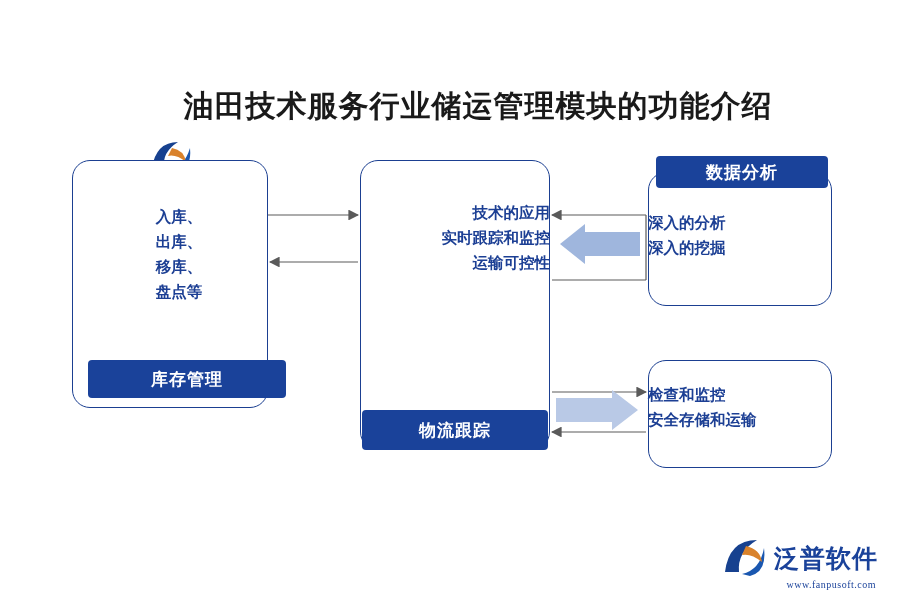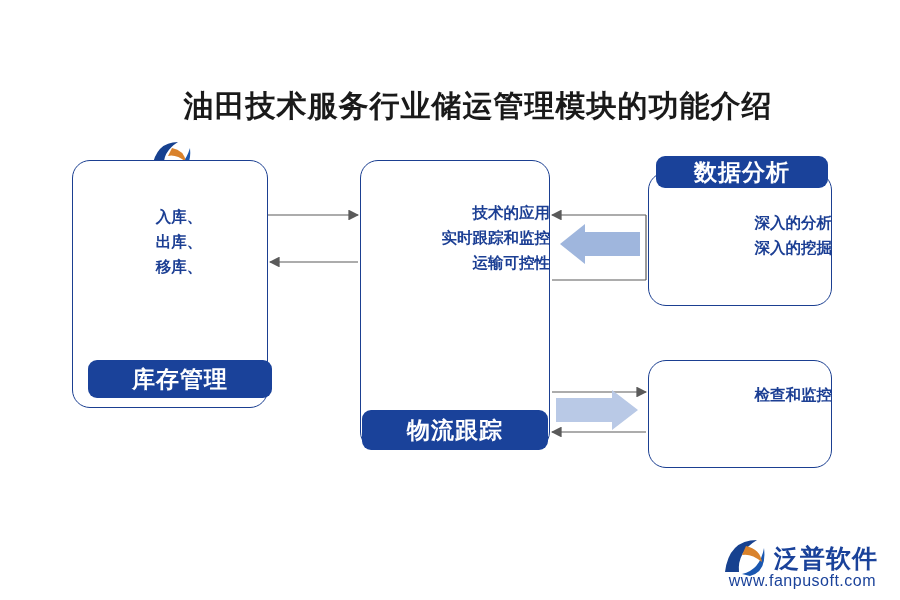--- a/index.html
+++ b/index.html
@@ -41,58 +41,58 @@
     box-sizing: border-box;
     border: 1px solid #1b3f91;
     border-radius: 18px;
     background: #ffffff;
   }
 
   .bluebar {
     position: absolute;
     box-sizing: border-box;
     background: #1a429a;
-    border-radius: 9px;
+    border-radius: 4px;
     color: #ffffff;
     font-family: "DejaVu Serif", serif;
     font-weight: bold;
-    font-size: 23px;
+    font-size: 17px;
     display: flex;
     align-items: center;
     justify-content: center;
     letter-spacing: 1px;
   }
 
   .navytext {
     color: #1c3f94;
     font-family: "DejaVu Serif", serif;
     font-weight: bold;
     font-size: 15.5px;
     line-height: 25px;
-    text-align: right;
+    text-align: left;
   }
 
   
   #left-box {
     left: 72px;
     top: 160px;
     width: 196px;
     height: 248px;
   }
   #left-text {
     position: absolute;
     left: 72px;
     top: 204px;
     width: 214px;
     text-align: center;
   }
   #left-badge {
     left: 88px;
     top: 360px;
-    width: 184px;
+    width: 198px;
     height: 38px;
   }
 
   
   #center-box {
     left: 360px;
     top: 160px;
     width: 190px;
     height: 290px;
   }
@@ -190,24 +190,24 @@
     font-family: "DejaVu Serif", serif;
     font-weight: bold;
     font-size: 25px;
     color: #1a429a;
     letter-spacing: 1px;
   }
   #brand-url {
     position: absolute;
     right: 24px;
     bottom: 10px;
-    font-size: 16px;
+    font-size: 10px;
     color: #1a429a;
     letter-spacing: 0.5px;
-    font-family: Liberation Sans, sans-serif;
+    font-family: Liberation Serif, serif;
   }
 </style>
 </head>
 <body>
 
 <div id="canvas">
 
   <div id="title">油田技术服务行业储运管理模块的功能介绍</div>
 
   <svg id="links" viewBox="0 0 900 600">
@@ -249,20 +249,21 @@
     <path d="M6,28 q4,-26 26,-26 q-16,10 -14,26 z" fill="#17418f"></path>
     <path d="M22,30 q16,-2 22,-22 q2,20 -12,24 z" fill="#1a57b0"></path>
     <path d="M26,8 q12,2 14,14 q-10,-8 -18,-6 z" fill="#d9822b"></path>
   </svg>
 
   <div class="rbox" id="left-box"></div>
   <div id="left-text" class="navytext">
     <div>入库、</div>
     <div>出库、</div>
     <div>移库、</div>
+    <div>盘点等</div>
   </div>
   <div class="bluebar" id="left-badge">库存管理</div>
 
   <div class="rbox" id="center-box"></div>
   <div id="center-text" class="navytext">
     <div>技术的应用</div>
     <div>实时跟踪和监控</div>
     <div>运输可控性</div>
   </div>
   <div class="bluebar" id="center-badge">物流跟踪</div>
@@ -270,20 +271,21 @@
   <div class="rbox" id="rt-box"></div>
   <div class="bluebar" id="rt-badge">数据分析</div>
   <div id="rt-text" class="navytext">
     <div>深入的分析</div>
     <div>深入的挖掘</div>
   </div>
 
   <div class="rbox" id="rb-box"></div>
   <div id="rb-text" class="navytext">
     <div>检查和监控</div>
+    <div>安全存储和运输</div>
   </div>
 
   <div id="brand">
     <svg width="46" height="40" viewBox="0 0 46 40">
       <path d="M5,34 q4,-32 32,-32 q-20,12 -18,32 z" fill="#17418f"></path>
       <path d="M22,36 q18,-4 22,-26 q3,24 -14,28 z" fill="#1a57b0"></path>
       <path d="M26,8 q14,3 16,16 q-11,-9 -20,-7 z" fill="#d9822b"></path>
     </svg>
     <div id="brand-name">泛普软件</div>
   </div>

